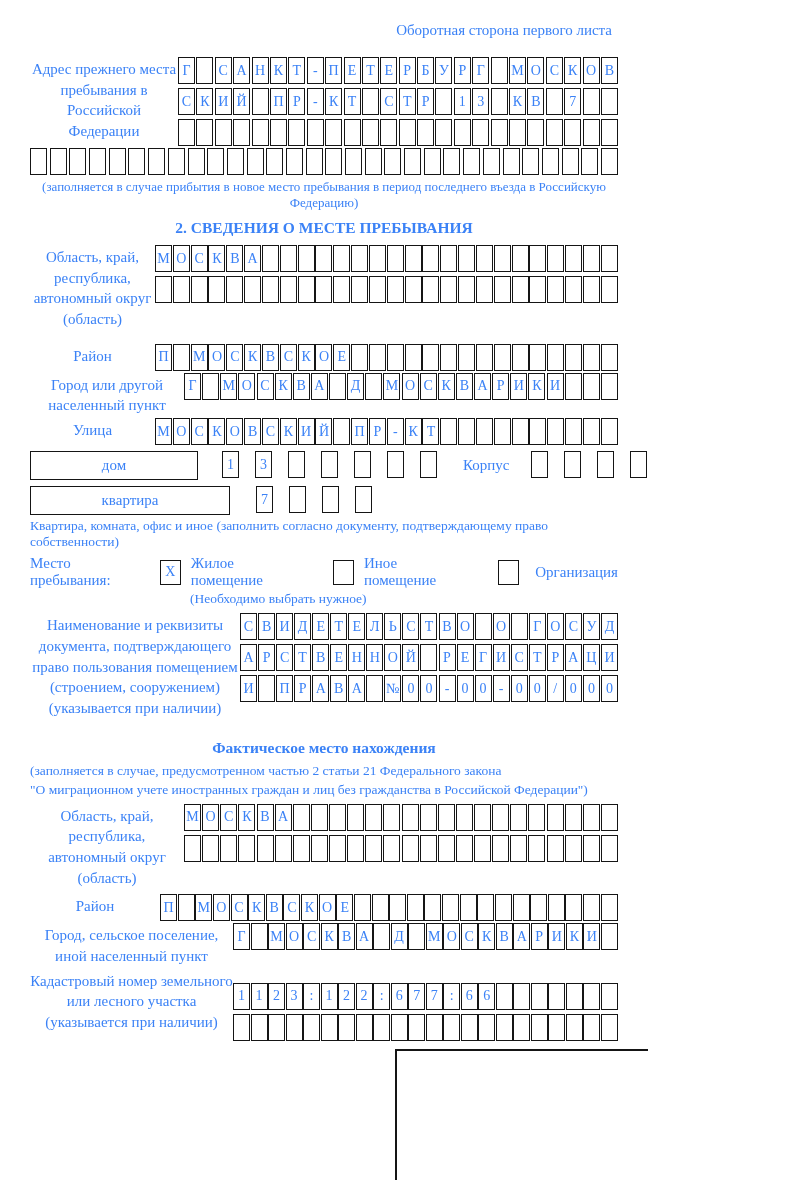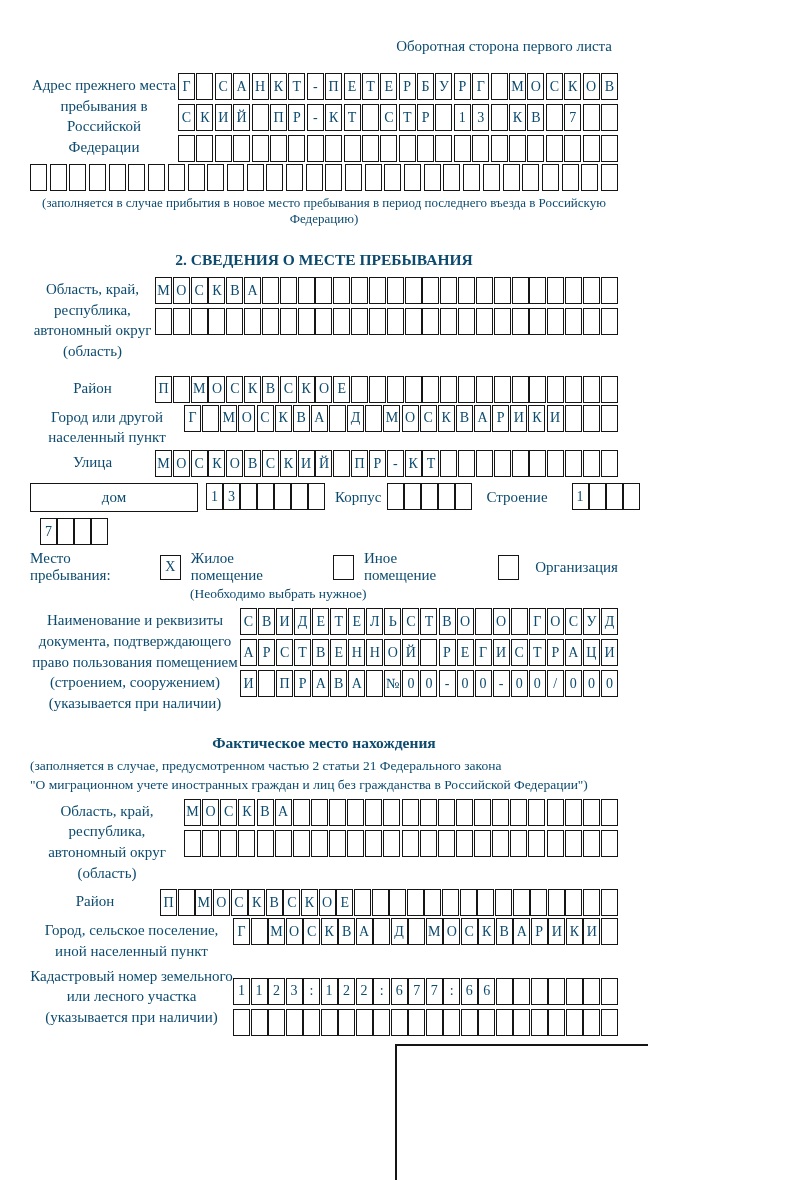--- a/index.html
+++ b/index.html
@@ -1,44 +1,44 @@
 <!DOCTYPE html>
 <html><head>
 <meta charset="utf-8">
 <style>
   * { box-sizing: border-box; margin: 0; padding: 0; }
   html,body { background:#ffffff; }
   .page {
     width: 648px; height: 1180px;
     background: #ffffff;
-    color: #0c4a6e;
+    color: #3b82f6;
     font-family: "Liberation Serif", "DejaVu Serif", serif;
-    padding: 16px 30px;
+    padding: 0 30px;
     overflow: hidden;
     position: relative;
   }
   .hdr-right { padding-top: 22px; text-align: right; font-size: 15px; padding-right: 6px; }
 
   .fieldrow { display: flex; align-items: flex-start; margin-top: 4px; text-align: center; }
   .flabel { flex: none; font-size: 15px; line-height: 1.38; padding-top: 2px; }
   .cellwrap { flex: 1; display: flex; flex-direction: column; gap: 4px; }
 
   .cells { display: flex; justify-content: space-between; width: 100%; }
-  .cells-fixed { display: flex; gap: 0; }
+  .cells-fixed { display: flex; gap: 16px; }
   .cell {
     flex: none;
     width: 17px; height: 27px;
     border: 1.6px solid #151515;
     display: flex; align-items: center; justify-content: center;
     font-size: 14px; line-height: 1;
     background: #fff;
   }
 
   .note-center { text-align: center; font-size: 13px; margin-top: 4px; }
-  .sec-title { text-align: center; font-weight: bold; font-size: 15.5px; margin-top: 24px; }
+  .sec-title { text-align: center; font-weight: bold; font-size: 15.5px; margin-top: 8px; }
 
   .w148 { width: 148px; } .w125 { width: 125px; } .w154 { width: 154px; }
   .w210 { width: 210px; } .w203 { width: 203px; } .w130 { width: 130px; }
 
   .boxlabel {
     flex: none; height: 29px; border: 1.7px solid #151515;
     display: flex; align-items: center; justify-content: center;
     font-size: 15px; background: #fff;
   }
   .dom-box { width: 168px; }
@@ -374,27 +374,29 @@
     <div class="inline-lbl" style="margin-left:14px;margin-right:24px;">Строение</div>
     <div class="cells-fixed">
         <div class="cell">1</div>
         <div class="cell"></div>
         <div class="cell"></div>
         <div class="cell"></div>
       </div>
   </div>
 
   <div class="cells-fixed mt6">
+    <div class="boxlabel kv-box">квартира</div>
     <div class="cells-fixed" style="margin-left:10px;">
         <div class="cell">7</div>
         <div class="cell"></div>
         <div class="cell"></div>
         <div class="cell"></div>
       </div>
   </div>
+  <div class="note-left">Квартира, комната, офис и иное (заполнить согласно документу, подтверждающему право собственности)</div>
 
   <div class="chkrow">
     <span>Место пребывания:</span>
     <span class="chkbox" style="margin-left:8px;">X</span>
     <span style="margin-left:10px;">Жилое помещение</span>
     <span class="chkbox" style="margin-left:26px;"></span>
     <span style="margin-left:10px;">Иное помещение</span>
     <span class="chkbox" style="margin-left:28px;"></span>
     <span style="margin-left:16px;">Организация</span>
   </div>

